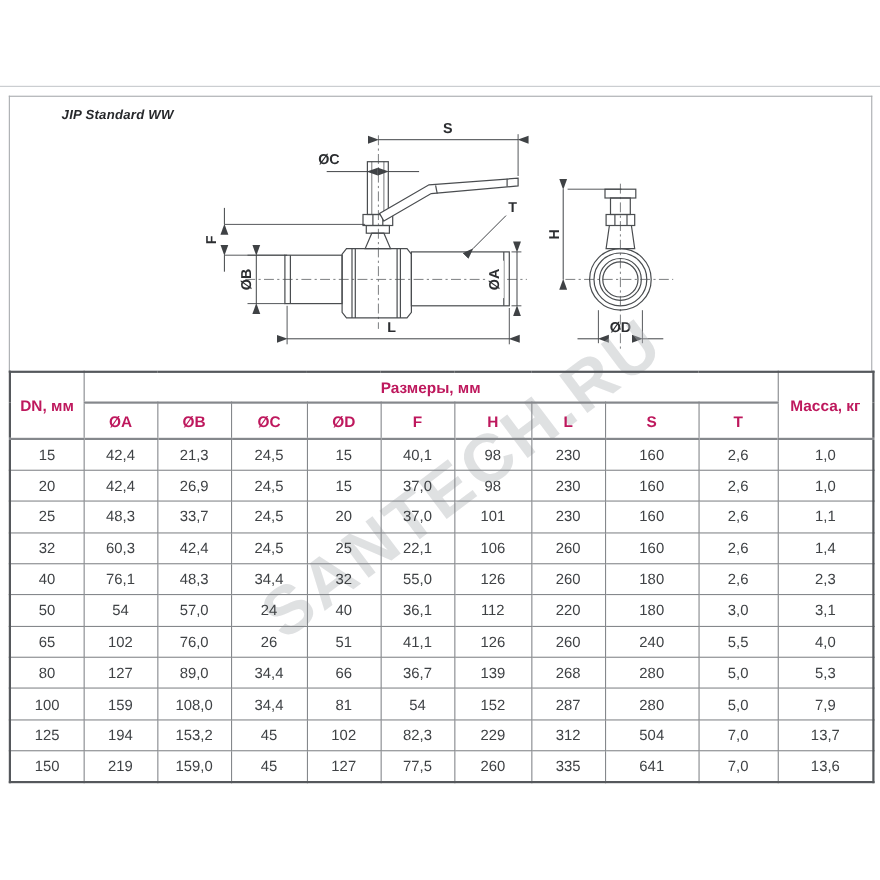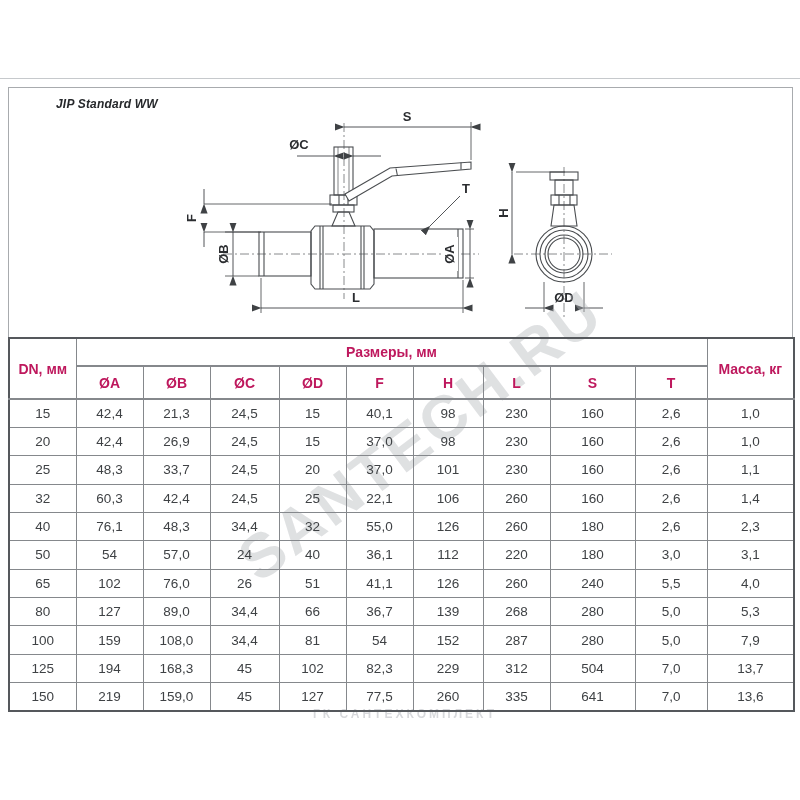--- a/index.html
+++ b/index.html
@@ -34,21 +34,20 @@
   table.dims thead th{border-bottom-width:2px;}
 </style>
 </head>
 <body>
 
 <div id="page">
 
   <div class="top-rule"></div>
 
   <div class="wm-diag">SANTECH.RU</div>
-  <div class="wm-foot">ГК САНТЕХКОМПЛЕКТ</div>
 
   <div class="frame">
     <div class="doc-title">JIP Standard WW</div>
 
     <svg class="drawing-svg" viewBox="0 3 783 250" xmlns="http://www.w3.org/2000/svg">
       <defs>
         <marker id="arw" viewBox="0 0 10 8" refX="0.5" refY="4" markerWidth="10" markerHeight="8" markerUnits="userSpaceOnUse" orient="auto-start-reverse">
           <path d="M0,4 L10,7.6 L10,0.4 Z" fill="#3f4245"></path>
         </marker>
       </defs>
@@ -296,21 +295,21 @@
           <td>54</td>
           <td>152</td>
           <td>287</td>
           <td>280</td>
           <td>5,0</td>
           <td>7,9</td>
         </tr>
         <tr>
           <td>125</td>
           <td>194</td>
-          <td>168,3</td>
+          <td>153,2</td>
           <td>45</td>
           <td>102</td>
           <td>82,3</td>
           <td>229</td>
           <td>312</td>
           <td>504</td>
           <td>7,0</td>
           <td>13,7</td>
         </tr>
         <tr>

